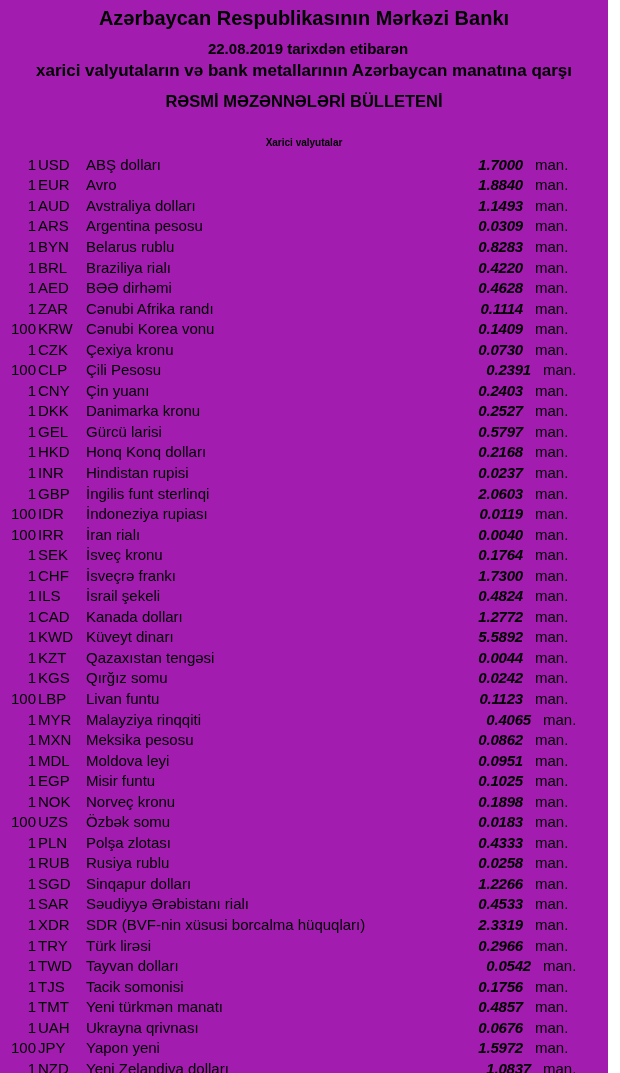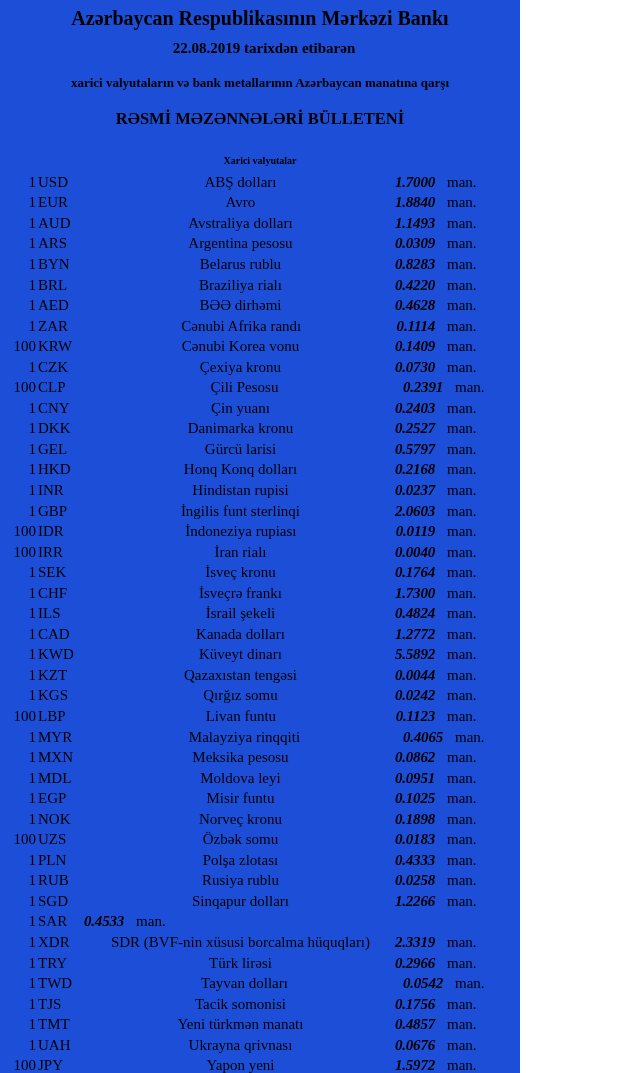--- a/index.html
+++ b/index.html
@@ -2,52 +2,52 @@
 <html lang="az"><head>
 <meta charset="utf-8">
 <style>
   html, body {
     margin: 0;
     padding: 0;
     background: #ffffff;
   }
   .page {
     position: relative;
-    width: 520px;
+    width: 608px;
     height: 1073px;
-    background: #1d4ed8;
+    background: #a21caf;
     color: #000000;
-    font-family: Liberation Serif, serif;
+    font-family: Liberation Sans, sans-serif;
     overflow: hidden;
     box-sizing: border-box;
   }
   .doc-header { text-align: center; padding-top: 5px; }
   .doc-title {
     font-size: 20px;
     font-weight: 700;
     line-height: 26px;
   }
   .doc-date-line {
     font-size: 15px;
     font-weight: 700;
     line-height: 21px;
     margin-top: 7px;
     padding-left: 8px;
   }
   .doc-subtitle {
-    font-size: 13px;
+    font-size: 17px;
     font-weight: 700;
     line-height: 21px;
-    margin-top: 13px;
+    margin-top: 1px;
   }
   .doc-bulletin-title {
     font-size: 16.5px;
     font-weight: 700;
     line-height: 22px;
-    margin-top: 15px;
+    margin-top: 9px;
   }
   .section-title {
     text-align: center;
     font-size: 10px;
     font-weight: 700;
     line-height: 20px;
     margin-top: 21px;
   }
   .currency-table { margin-top: 1px; }
   .row {
@@ -55,21 +55,21 @@
     align-items: center;
     height: 20.55px;
     font-size: 15px;
     padding-right: 27px;
     box-sizing: border-box;
     white-space: nowrap;
   }
   .row.shifted { padding-right: 19px; }
   .cell-qty  { flex: none; width: 36px; text-align: right; }
   .cell-code { flex: none; width: 46px; margin-left: 2px; }
-  .cell-name { flex: 1; padding-left: 2px; text-align: center; overflow: hidden; }
+  .cell-name { flex: 1; padding-left: 2px; text-align: left; overflow: hidden; }
   .cell-rate { flex: none; font-weight: 700; font-style: italic; text-align: center; letter-spacing: -0.2px; }
   .cell-unit { flex: none; width: 46px; margin-left: 12px; text-align: left; }
 </style>
 </head>
 <body>
 
 <div class="page">
   <div class="doc-header">
     <div class="doc-title">Azərbaycan Respublikasının Mərkəzi Bankı</div>
     <div class="doc-date-line">22.08.2019 tarixdən etibarən</div>
@@ -328,20 +328,21 @@
       <div class="row">
     <span class="cell-qty">1</span>
     <span class="cell-code">SGD</span>
     <span class="cell-name">Sinqapur dolları</span>
     <span class="cell-rate">1.2266</span>
     <span class="cell-unit">man.</span>
   </div>
       <div class="row">
     <span class="cell-qty">1</span>
     <span class="cell-code">SAR</span>
+    <span class="cell-name">Səudiyyə Ərəbistanı rialı</span>
     <span class="cell-rate">0.4533</span>
     <span class="cell-unit">man.</span>
   </div>
       <div class="row">
     <span class="cell-qty">1</span>
     <span class="cell-code">XDR</span>
     <span class="cell-name">SDR (BVF-nin xüsusi borcalma hüquqları)</span>
     <span class="cell-rate">2.3319</span>
     <span class="cell-unit">man.</span>
   </div>

